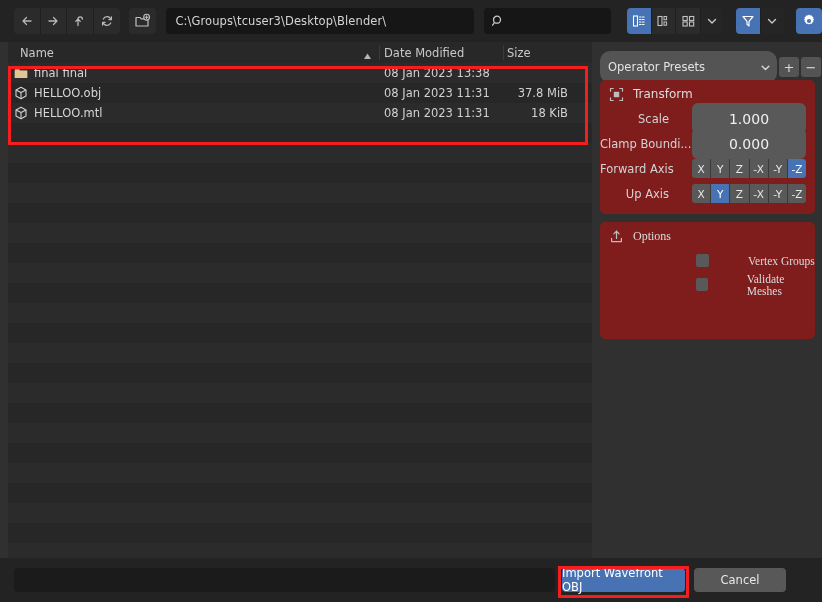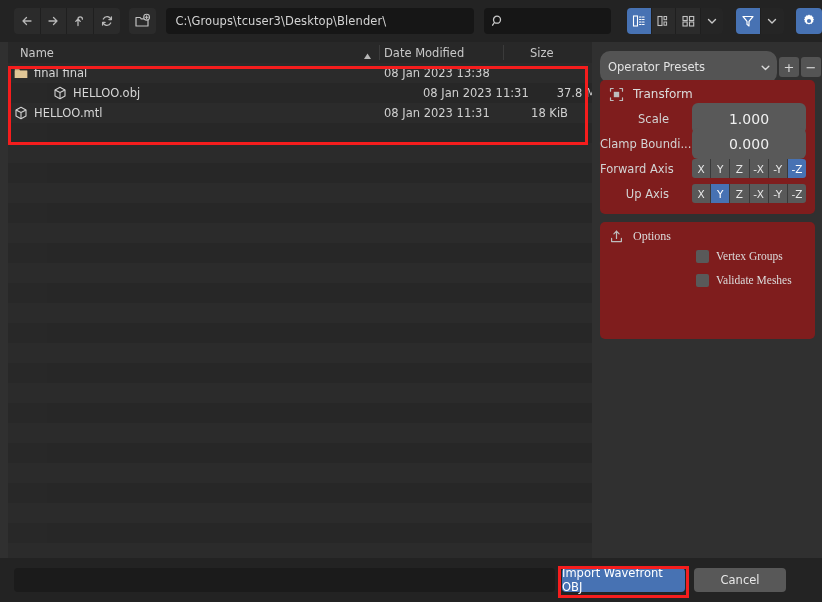--- a/index.html
+++ b/index.html
@@ -115,31 +115,31 @@
     position: absolute; left: 8px; top: 0;
     width: 584px; height: 21px;
     background: #282828;
     font-size: 11.5px; color: #c8c8c8;
   }
   .ch-name { position: absolute; left: 12px; top: 4px; }
   .ch-sortarrow { position: absolute; left: 355px; top: 7px; }
   .ch-div1 { position: absolute; left: 371px; top: 3px; width: 1px; height: 15px; background: #3b3b3b; }
   .ch-date { position: absolute; left: 376px; top: 4px; }
   .ch-div2 { position: absolute; left: 495px; top: 3px; width: 1px; height: 15px; background: #3b3b3b; }
-  .ch-size { position: absolute; left: 522px; top: 4px; }
+  .ch-size { position: absolute; left: 499px; top: 4px; }
 
   .filelist { position: absolute; left: 8px; top: 21px; width: 584px; height: 495px; }
   .frow {
     position: relative;
     height: 20px;
     display: flex; align-items: center;
     font-size: 11.5px; color: #d6d6d6;
   }
   .frow.odd  { background: #2b2b2b; }
-  .frow.even { background: #272727; margin-left: 39px; }
+  .frow.even { background: #272727; }
   .f-icon { width: 26px; display: flex; justify-content: center; align-items: center; }
   .f-name { flex: 0 0 auto; }
   .f-date { position: absolute; left: 376px; color: #d0d0d0; }
   .f-size { position: absolute; left: 448px; width: 112px; text-align: right; color: #d0d0d0; }
 
   
   .annot-files {
     position: absolute; left: 8px; top: 66px;
     width: 580px; height: 79px;
     border: 3px solid #f51d1d;
@@ -217,23 +217,24 @@
     flex: 1; height: 19px;
     background: #595959;
     border-right: 1px solid #3a3a3a;
     display: flex; align-items: center; justify-content: center;
     font-size: 10.5px; color: #e8e8e8;
   }
   .axis-btn:last-child { border-right: none; }
   .axis-btn.sel { background: #4772b3; color: #ffffff; }
 
   .check-row {
-    display: flex; 
+    display: flex; align-items: center;
     height: 21px; margin-bottom: 3px;
     padding-left: 96px;
+    gap: 32px;
   }
   .chk {
     width: 13px; height: 13px;
     background: #595959;
     border-radius: 2px;
     margin-right: 7px;
   }
   .chk-label { font-size: 11.5px; color: #dcdcdc; }
 
   

